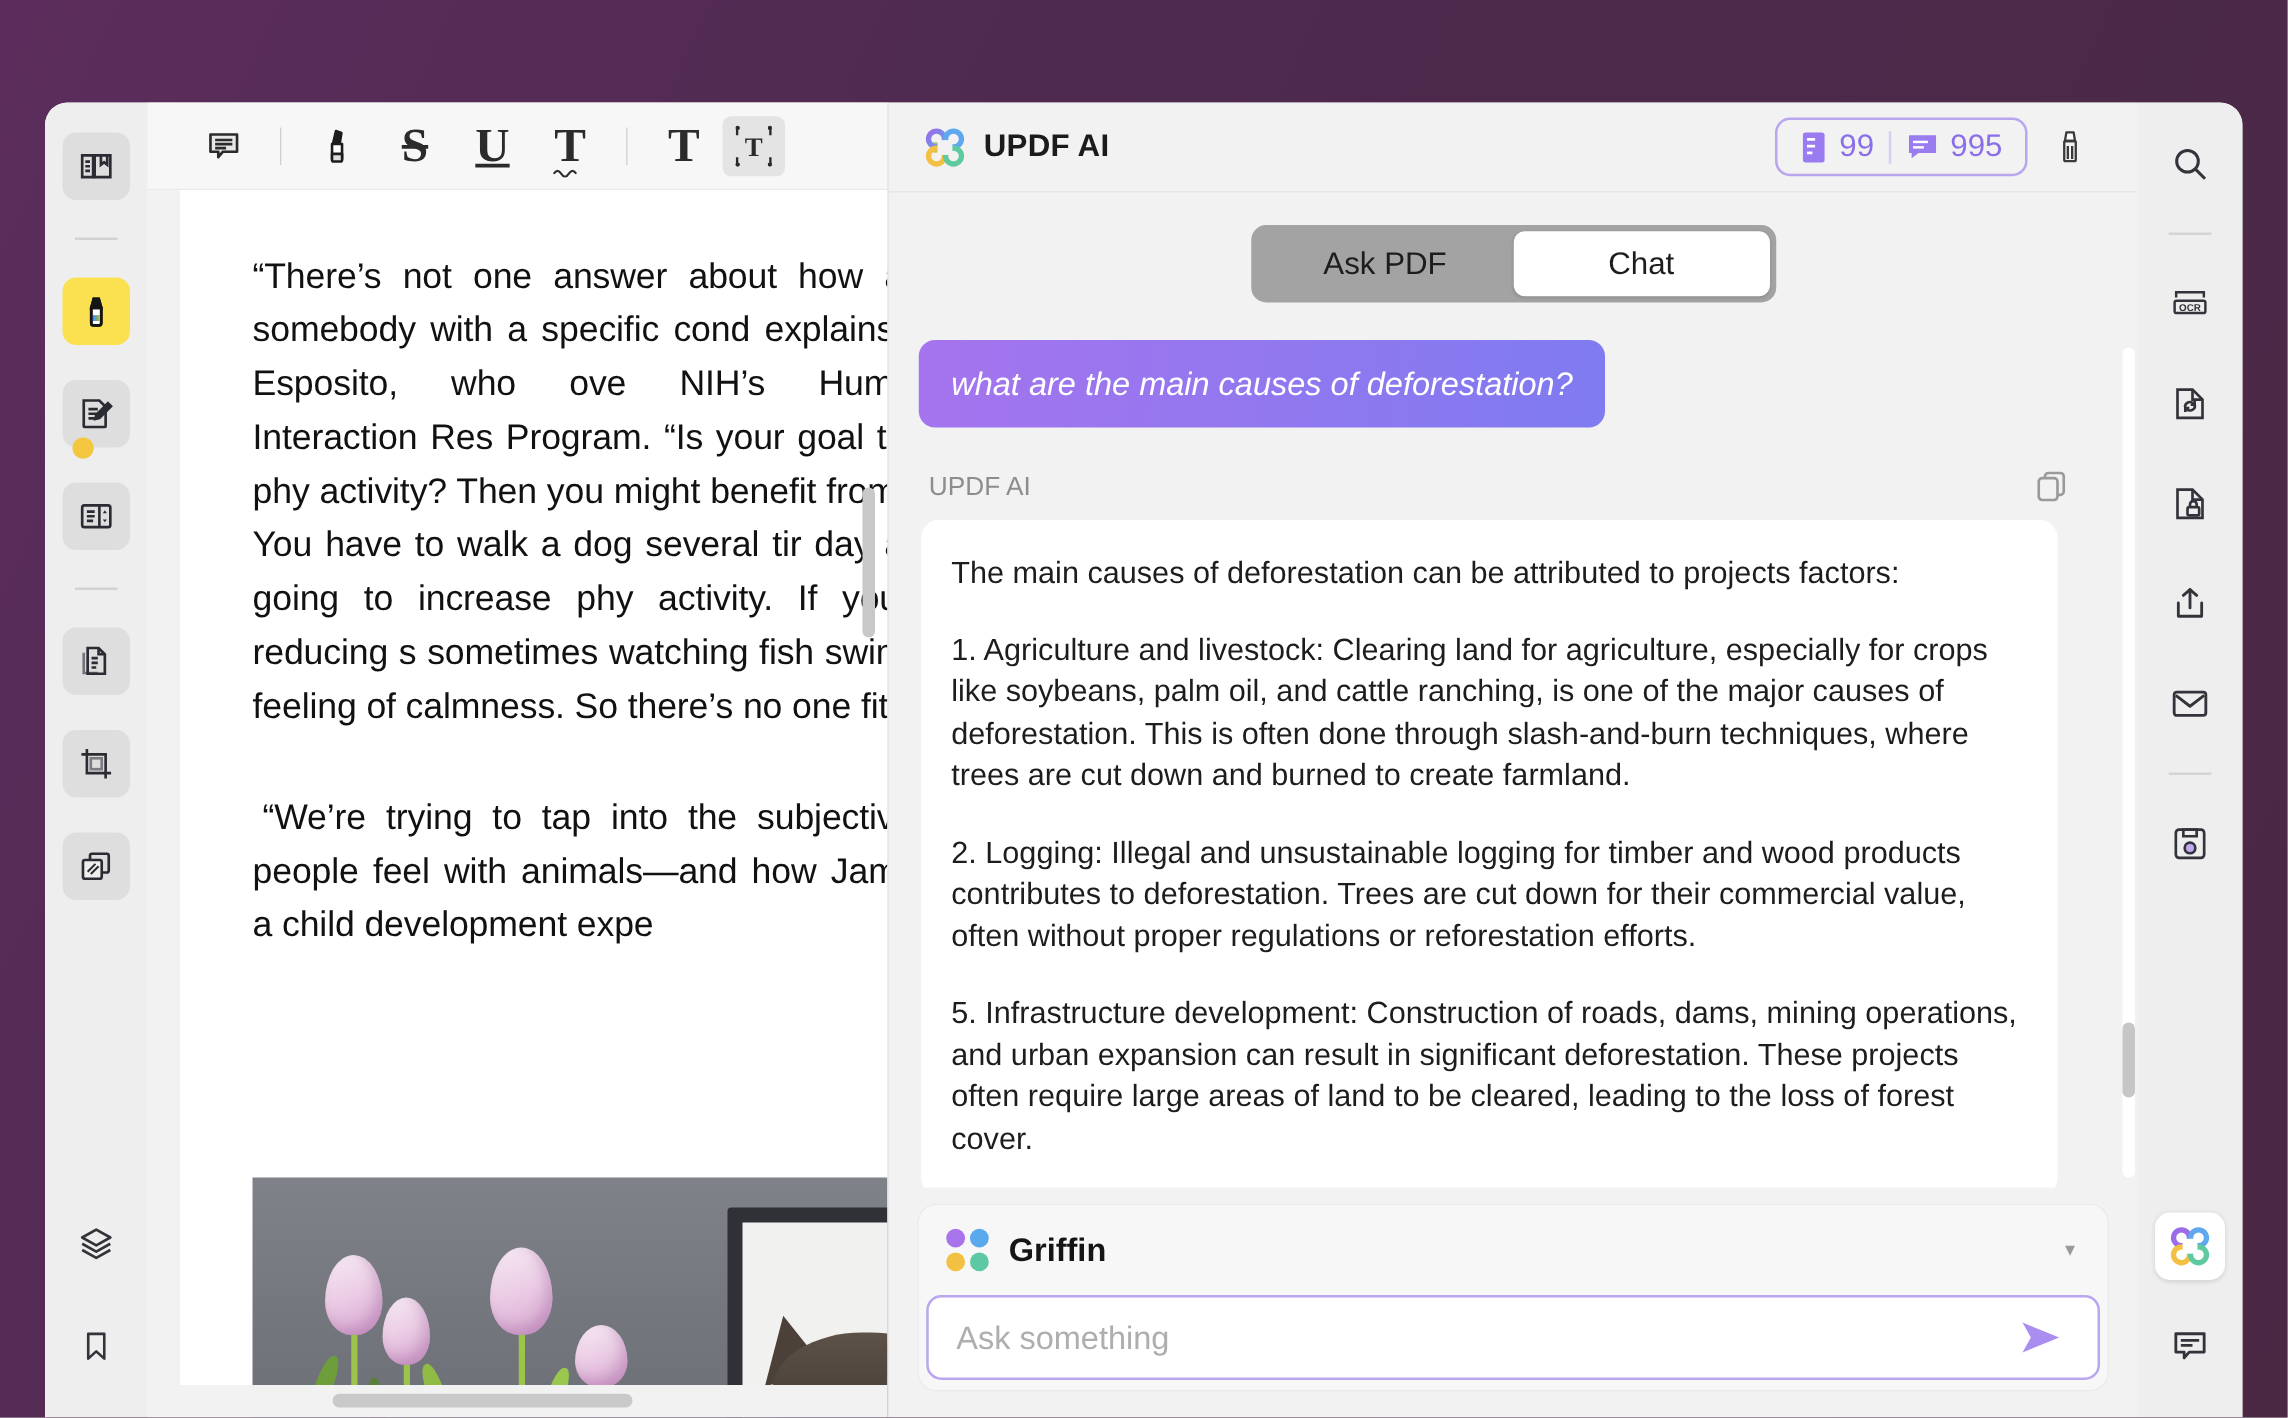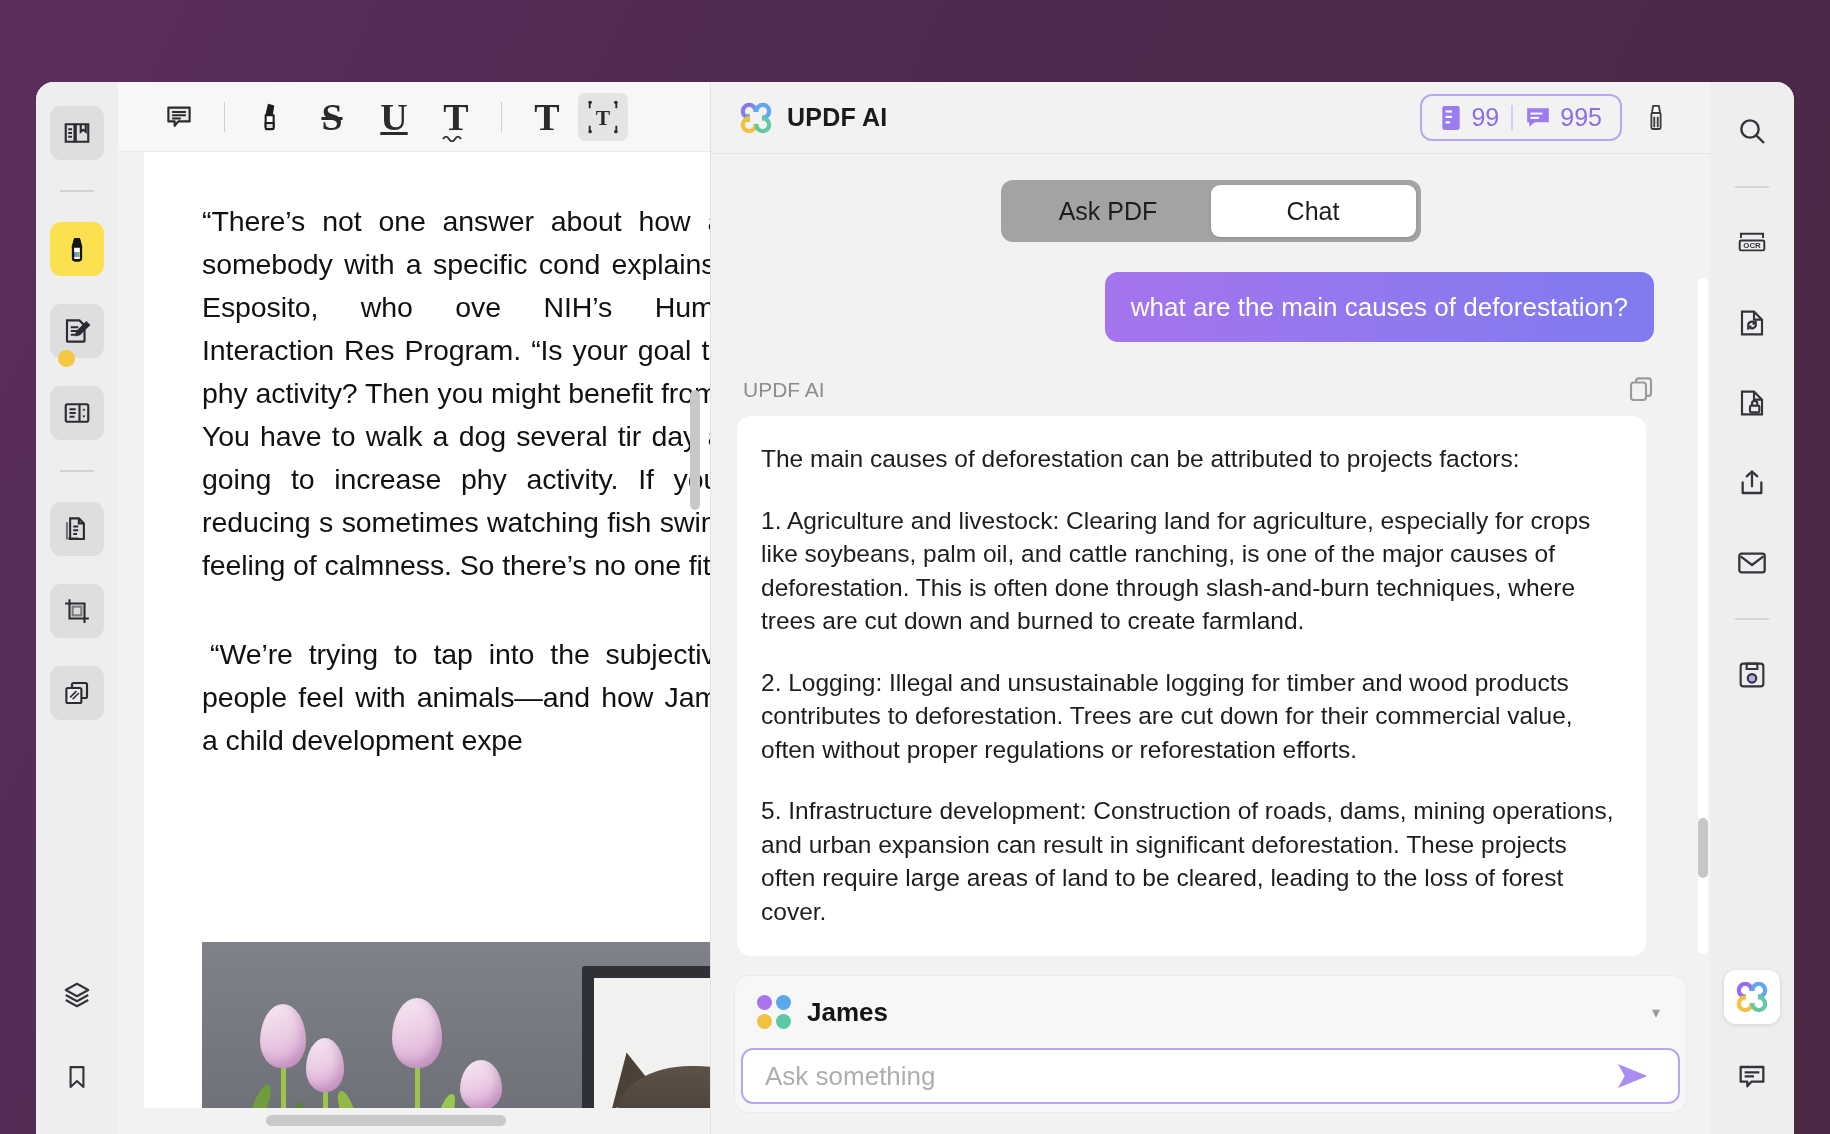--- a/index.html
+++ b/index.html
@@ -196,21 +196,21 @@
   .seg-btn {
     width:205px; height:52px; border-radius:9px;
     display:flex; align-items:center; justify-content:center;
     font-size:25px; color:#1d1d1d;
   }
   .seg-btn.active { background:#ffffff; box-shadow:0 1px 3px rgba(0,0,0,.14); }
 
   #chat-scroll {
     flex:1; overflow:hidden; position:relative; padding:0 36px 0 24px;
   }
-  #user-row { display:flex; justify-content:flex-end; padding:14px 20px 0 0; }
+  #user-row { display:flex; padding:14px 20px 0 0;font-style:italic; }
   #user-bubble {
     max-width:660px; padding:19px 26px; border-radius:13px;
     background:linear-gradient(95deg,#a574ee 0%, #7f7bf0 100%);
     color:#fff; font-size:26px; line-height:32px;
   }
   #ai-label-row {
     display:flex; align-items:center; padding:32px 16px 10px 8px;
   }
   #ai-label { font-size:21px; color:#8d8d8d; }
   #ai-label-row .grow { flex:1; }
@@ -242,21 +242,21 @@
     height:72px; display:flex; align-items:center; padding:0 26px 0 22px; gap:16px;
   }
   #prompt-dots {
     display:grid; grid-template-columns:15px 15px; grid-gap:4px;
   }
   .pd { width:15px; height:15px; border-radius:50%; }
   #prompt-label { font-size:26px; color:#151515; font-weight:bold;}
   #prompt-row .grow { flex:1; }
   #prompt-caret { color:#9a9a9a; font-size:16px; }
   #ask-box {
-    margin:0 6px 8px 6px; height:56px; background:#fff;
+    margin:0 6px 8px 6px; height:68px; background:#fff;
     border:2px solid #b9a6ef; border-radius:12px;
     display:flex; align-items:center; padding:0 22px;gap:40px;
   }
   #ask-input {
     flex:1; border:none; outline:none; font-size:26px; color:#1d1d1d;
     font-family:"Liberation Sans", sans-serif; background:transparent;
   }
   #ask-input::placeholder { color:#aeaeae; }
   #send-btn { width:44px; height:44px; display:flex; align-items:center; justify-content:center; }
 
@@ -566,21 +566,21 @@
       </div>
 
       <div id="prompt-area">
         <div id="prompt-row">
           <div id="prompt-dots">
             <span class="pd" style="background:#a774ea"></span>
             <span class="pd" style="background:#5aa9ef"></span>
             <span class="pd" style="background:#f2c141"></span>
             <span class="pd" style="background:#5cc9a4"></span>
           </div>
-          <span id="prompt-label">James</span>
+          <span id="prompt-label">Griffin</span>
           <span class="grow"></span>
           <span id="prompt-caret">▾</span>
         </div>
 
         <div id="ask-box">
           <input id="ask-input" type="text" placeholder="Ask something" style="">
           <span id="send-btn">
             <svg width="40" height="32" viewBox="0 0 30 24" fill="#a98df0">
               <path d="M3 3l22 9-22 9 5-9z"></path>
             </svg>

